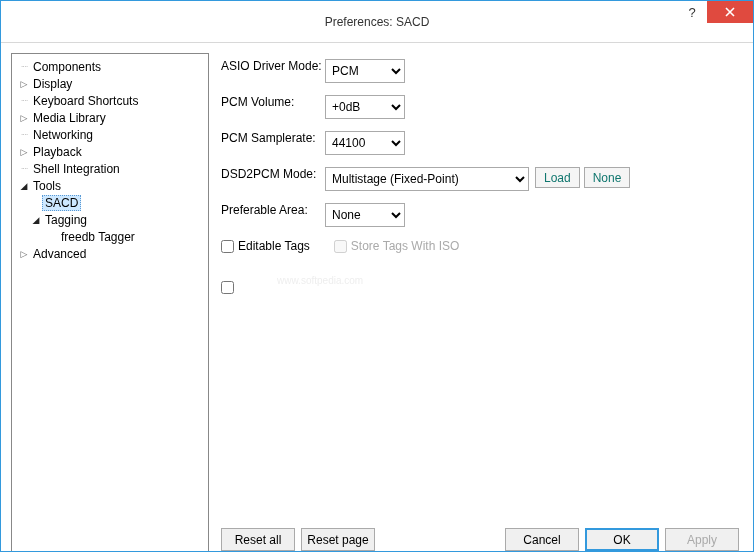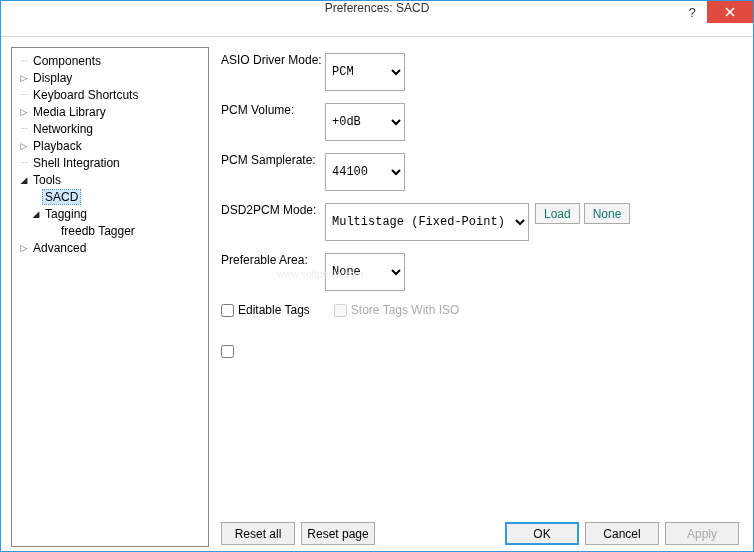--- a/index.html
+++ b/index.html
@@ -6,24 +6,25 @@
 body {
   font-family: "Segoe UI", Tahoma, sans-serif;
   font-size: 12px;
   background: #fff;
   width: 754px;
   height: 552px;
   overflow: hidden;
   border: 1px solid #3399dd;
 }
 .titlebar {
-  height: 36px;
+  height: 42px;
   background: linear-gradient(#fff, #fff);
   border-bottom: 1px solid #d8d8d8;
   display: flex;
+  align-items: center;
   position: relative;
 }
 .titlebar-title {
   flex: 1;
   text-align: center;
   font-size: 12px;
   color: #333;
 }
 .titlebar-buttons {
   display: flex;
@@ -104,23 +105,23 @@
 }
 .form-row {
   display: flex;
   margin-bottom: 12px;
 }
 .form-label {
   width: 104px;
   font-size: 12px;
 }
 select {
-  height: 38px;
-  font-size: 12px;
-  font-family: Liberation Mono, monospace;
+  height: 24px;
+  font-size: 12px;
+  font-family: Liberation Sans, sans-serif;
   border: 1px solid #aaa;
   background: #fff;
   padding: 0 2px;
 }
 .btn {
   height: 21px;
   min-width: 40px;
   padding: 0 8px;
   font-size: 12px;
   font-family: inherit;
@@ -278,18 +279,18 @@
         <input type="checkbox" style="">
       </label>
 
       <div class="watermark">www.softpedia.com</div>
     </div>
 
     <div class="bottom-bar">
       <button class="bottom-btn">Reset all</button>
       <button class="bottom-btn">Reset page</button>
       <div class="spacer"></div>
+      <button class="bottom-btn">Cancel</button>
       <button class="bottom-btn default">OK</button>
-      <button class="bottom-btn">Cancel</button>
       <button class="bottom-btn" disabled="">Apply</button>
     </div>
   </div>
 </div>
 
 </body></html>

